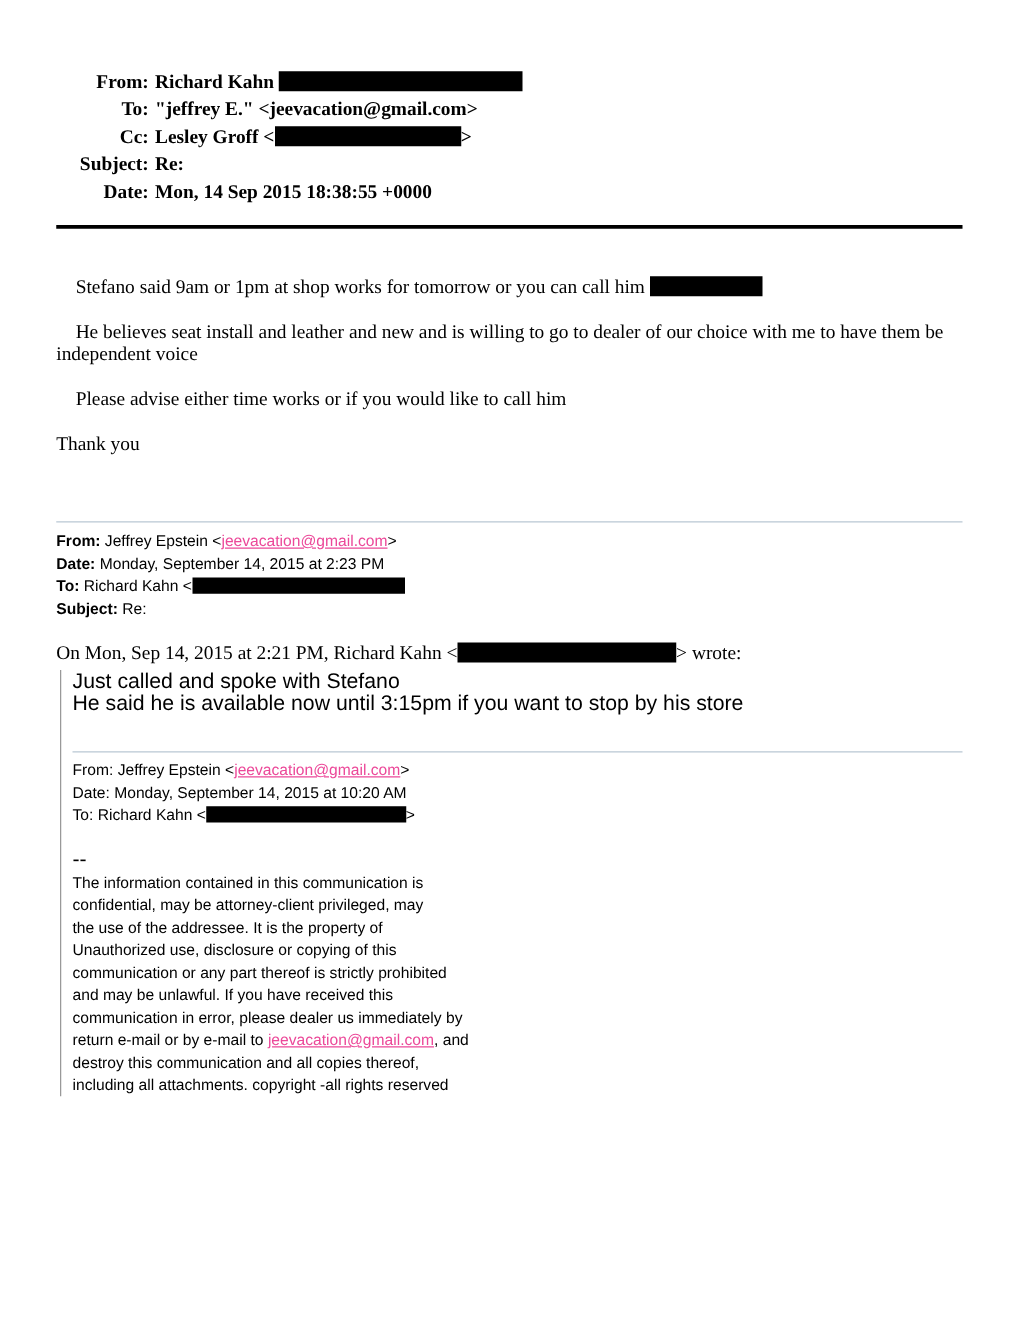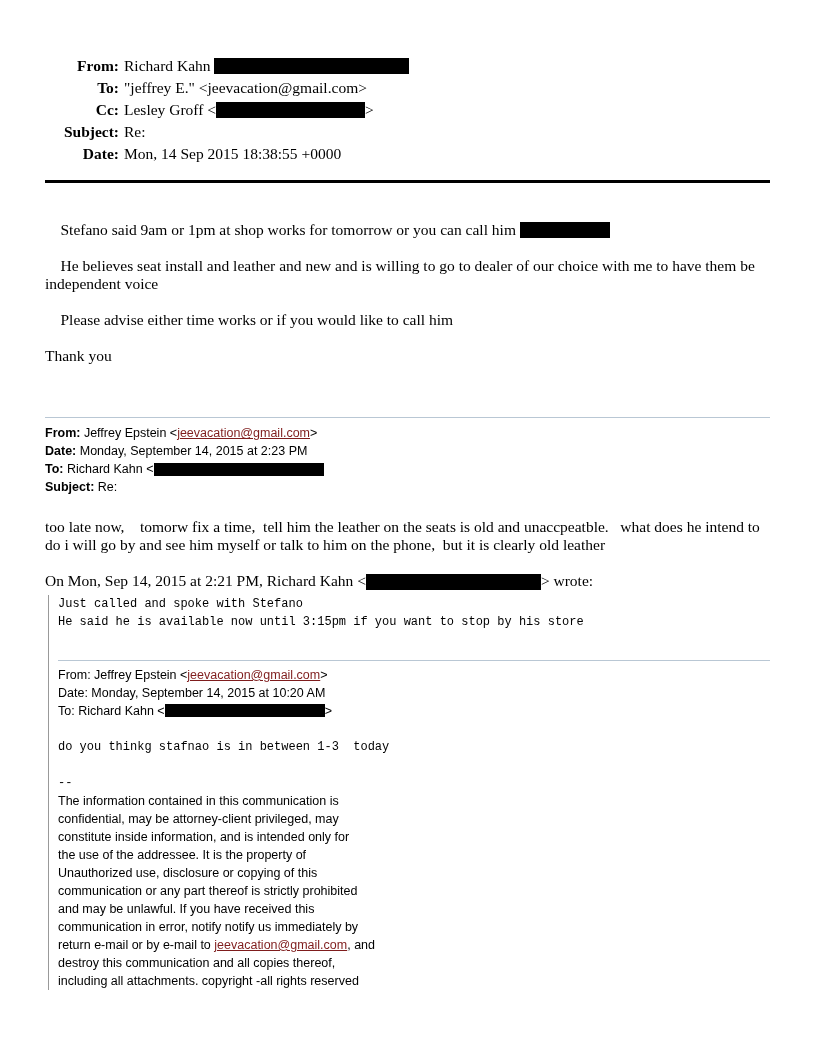--- a/index.html
+++ b/index.html
@@ -9,47 +9,47 @@
     box-sizing:border-box;
     padding:55px 46px 40px 45px;
     background:#ffffff;
     color:#000;
     font-family:"Liberation Serif", serif;
     font-size:15.5px;
   }
   
   .hdr { display:grid; grid-template-columns:74px 1fr; column-gap:5px; line-height:22px; }
   .hdr .lbl { font-weight:bold; text-align:right; white-space:nowrap; }
-  .hdr .val { white-space:pre-wrap; }
+  .hdr .val { white-space:pre-wrap;font-weight:bold; }
   .rule-thick { border:none; border-top:3px solid #000; margin:15px 0 0 0; }
   
   .redact { display:inline-block; background:#000; vertical-align:middle; height:16px; position:relative; top:-1px; }
   .redact.sm { height:13px; }
   
   .para { margin-top:20px; line-height:18px; white-space:pre-wrap;font-family:Liberation Serif, serif; }
   .thanks { line-height:18px; }
   
   .sep { border:none; border-top:1px solid #b9c7d4; margin:0; }
   .sep.first { margin-top:52px; }
   .qhdr {
     font-family:"Liberation Sans", sans-serif;
     font-size:12.5px; line-height:18px;
     margin-top:6px;
   }
   .qhdr .b { font-weight:bold; }
-  a.email-link, .email-link { color:#7f1d1d; text-decoration:underline; cursor:pointer; }
+  a.email-link, .email-link { color:#ec4899; text-decoration:underline; cursor:pointer; }
   .qbody { margin-top:22px; line-height:18px; white-space:pre-wrap; }
   .attribution { margin-top:18px; line-height:18px; }
   
   .bq {
     margin:4px 0 0 3px;
     border-left:1px solid #999;
     padding-left:9px;
   }
-  .bq-sans { font-family:Liberation Mono, monospace; font-size:12px; line-height:18px; white-space:pre-wrap; }
+  .bq-sans { font-family:Liberation Sans, sans-serif; font-size:17px; line-height:18px; white-space:pre-wrap; }
   .bq .sep2 { border:none; border-top:1px solid #b9c7d4; margin:29px 0 0 0; }
   .bq .qhdr2 { font-family:"Liberation Sans", sans-serif; font-size:12.5px; line-height:18px; margin-top:5px; }
   .bq .msg { margin-top:18px; }
   .bq .dashes { margin-top:18px; }
   .sig-line { font-family:"Liberation Sans", sans-serif; font-size:12.5px; line-height:18px; white-space:pre-wrap; }
 </style>
 </head>
 <body>
 
 <div class="page">
@@ -81,46 +81,43 @@
   <div class="thanks">Thank you</div>
 
   <hr class="sep first">
   <div class="qhdr">
     <div><span class="b">From:</span><span> Jeffrey Epstein &lt;</span><span class="email-link">jeevacation@gmail.com</span><span>&gt;</span></div>
     <div><span class="b">Date:</span><span> Monday, September 14, 2015 at 2:23 PM</span></div>
     <div><span class="b">To:</span><span> Richard Kahn &lt;</span><span class="redact sm" style="width:170px"></span></div>
     <div><span class="b">Subject:</span><span> Re:</span></div>
   </div>
 
-  <div class="qbody">too late now,    tomorw fix a time,  tell him the leather on the seats is old and unaccpeatble.   what does he intend to do i will go by and see him myself or talk to him on the phone,  but it is clearly old leather</div>
 
   <div class="attribution">
     <span>On Mon, Sep 14, 2015 at 2:21 PM, Richard Kahn &lt;</span><span class="redact" style="width:175px"></span><span>&gt; wrote:</span>
   </div>
 
   <div class="bq">
     <div class="bq-sans">Just called and spoke with Stefano</div>
     <div class="bq-sans">He said he is available now until 3:15pm if you want to stop by his store</div>
 
     <hr class="sep2">
     <div class="qhdr2">
       <div><span class="b">From:</span><span> Jeffrey Epstein &lt;</span><span class="email-link">jeevacation@gmail.com</span><span>&gt;</span></div>
       <div><span class="b">Date:</span><span> Monday, September 14, 2015 at 10:20 AM</span></div>
       <div><span class="b">To:</span><span> Richard Kahn &lt;</span><span class="redact sm" style="width:160px"></span><span>&gt;</span></div>
     </div>
 
-    <div class="bq-sans msg">do you thinkg stafnao is in between 1-3  today</div>
 
     <div class="bq-sans dashes">--</div>
     <div class="sig-line">The information contained in this communication is</div>
     <div class="sig-line">confidential, may be attorney-client privileged, may</div>
-    <div class="sig-line">constitute inside information, and is intended only for</div>
     <div class="sig-line">the use of the addressee. It is the property of</div>
     <div class="sig-line">Unauthorized use, disclosure or copying of this</div>
     <div class="sig-line">communication or any part thereof is strictly prohibited</div>
     <div class="sig-line">and may be unlawful. If you have received this</div>
-    <div class="sig-line">communication in error, notify notify us immediately by</div>
+    <div class="sig-line">communication in error, please dealer us immediately by</div>
     <div class="sig-line"><span>return e-mail or by e-mail to </span><span class="email-link">jeevacation@gmail.com</span><span>, and</span></div>
     <div class="sig-line">destroy this communication and all copies thereof,</div>
     <div class="sig-line">including all attachments. copyright -all rights reserved</div>
   </div>
 
 </div>
 
 </body></html>

